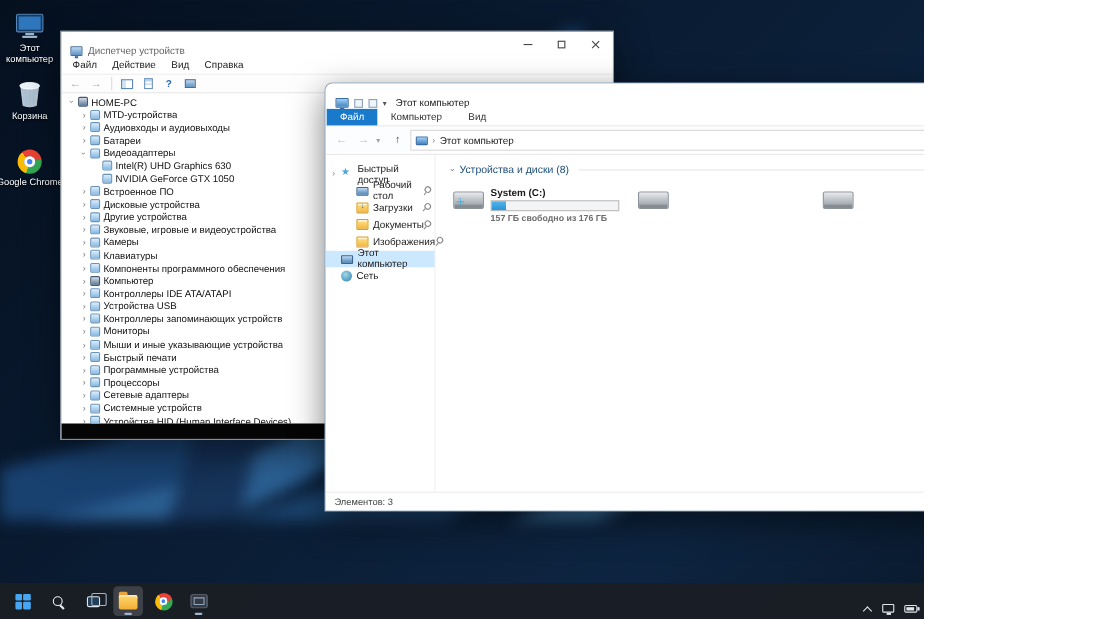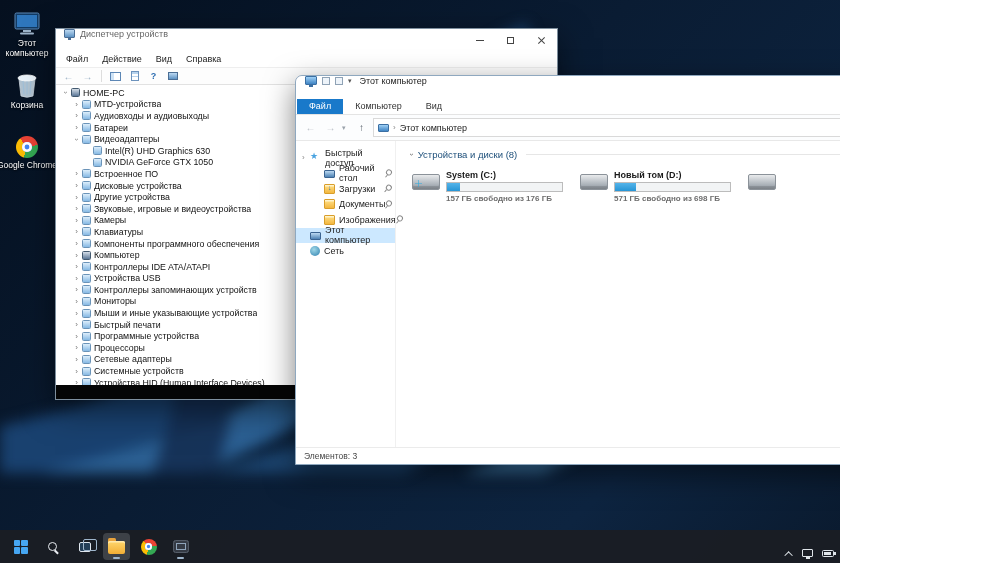--- a/index.html
+++ b/index.html
@@ -15,21 +15,21 @@
   .chrome-ball { width:22px; height:22px; border-radius:50%; position:relative;
     background:conic-gradient(from -40deg,#ea4335 0 33%,#34a853 33% 66%,#fbbc05 66% 100%); }
   .chrome-ball::after { content:""; position:absolute; left:6px; top:6px; width:10px; height:10px;
     border-radius:50%; background:#fff; box-shadow:inset 0 0 0 2.6px #fff, inset 0 0 0 10px #4285f4; }
   .chrome-ball.small { width:16px; height:16px; }
   .chrome-ball.small::after { left:4.5px; top:4.5px; width:7px; height:7px;
     box-shadow:inset 0 0 0 1.8px #fff, inset 0 0 0 8px #4285f4; }
 
   
   .win { position:absolute; background:#fff; border:1px solid #7e8f9e; box-shadow:0 10px 30px rgba(0,0,0,.5); }
-  .titlebar { height:22px; display:flex; align-items:flex-start; background:#fff; position:relative; }
+  .titlebar { height:22px; display:flex; align-items:flex-end; background:#fff; position:relative; }
   .wc-group { position:absolute; right:0; top:0; height:100%; display:flex; }
   .wc { width:31px; height:100%; display:flex; align-items:center; justify-content:center; }
   .wc .glyph-min { width:8px; height:1px; background:#444; }
   .wc .glyph-max { width:7px; height:7px; border:1px solid #444; }
   .wc .glyph-close { position:relative; width:9px; height:9px; }
   .wc .glyph-close::before,.wc .glyph-close::after { content:""; position:absolute; left:4px; top:0;
     width:1px; height:9px; background:#444; }
   .wc .glyph-close::before { transform:rotate(45deg); }
   .wc .glyph-close::after { transform:rotate(-45deg); }
 
@@ -484,27 +484,20 @@
               <span class="drive-info">
                 <span class="drive-name">System (C:)</span>
                 <span class="drive-bar">
                   <span class="drive-fill" style="width: 11%;"></span>
                 </span>
                 <span class="drive-free">157 ГБ свободно из 176 ГБ</span>
               </span>
             </div>
             <div class="drive">
               <span class="drive-ic"></span>
-              <span class="drive-info">
-                <span class="drive-name">Новый том (D:)</span>
-                <span class="drive-bar">
-                  <span class="drive-fill" style="width: 18%;"></span>
-                </span>
-                <span class="drive-free">571 ГБ свободно из 698 ГБ</span>
-              </span>
             </div>
             <div class="drive">
               <span class="drive-ic"></span>
             </div>
           </div>
       </div>
     </div>
     <div class="statusbar">
       <span>Элементов: 3</span>
     </div>

